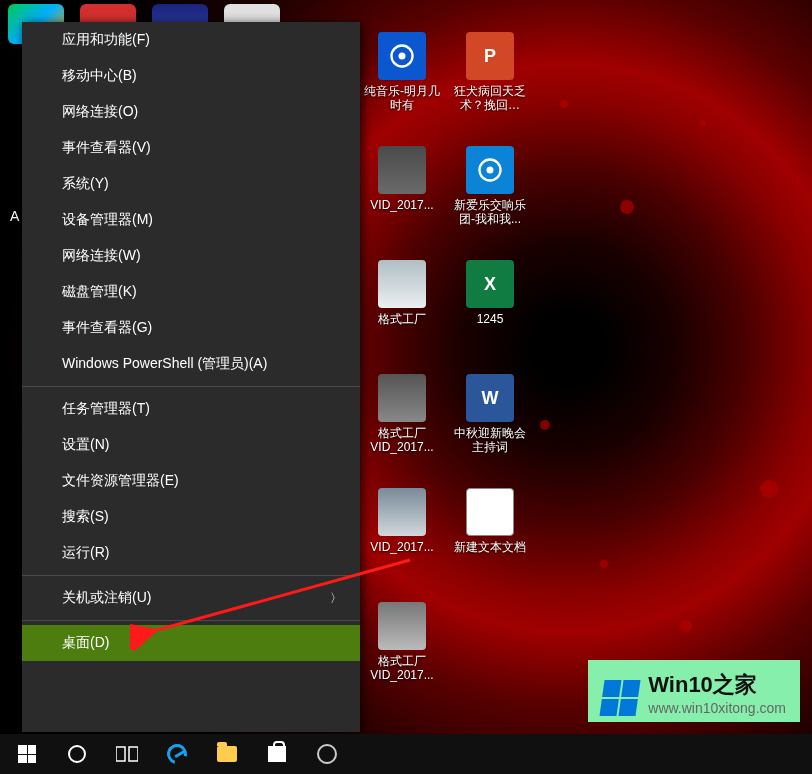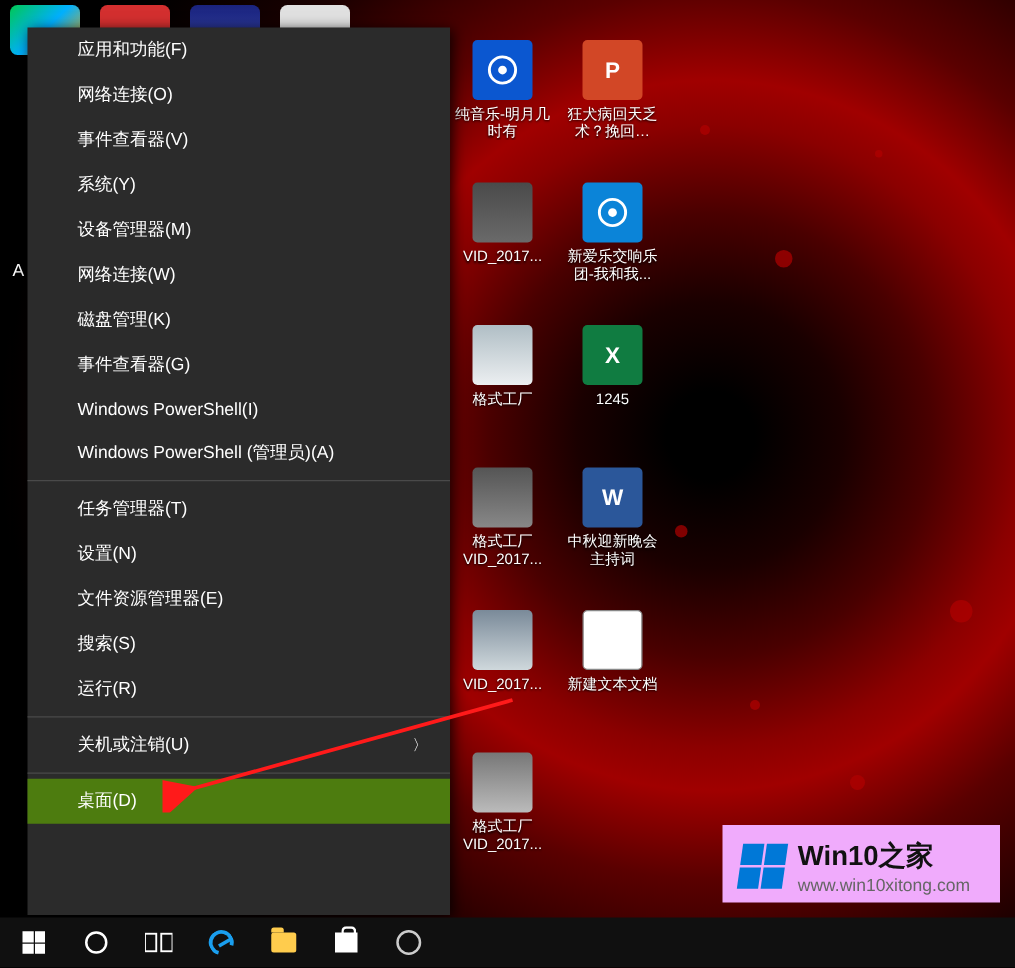--- a/index.html
+++ b/index.html
@@ -40,22 +40,22 @@
     display:flex; align-items:center; justify-content:space-between;
   }
   .winx .mi:hover, .winx .mi.hover { background:#4d7c0f; }
   .winx .sep { height:1px; background:#4a4a4a; margin:4px 0; }
   .chev { font-size:12px; color:#fff; }
   
   .arrow { position:absolute; pointer-events:none; }
   
   .watermark {
     position:absolute; right:12px; bottom:52px;
-    background:#f0abfc; padding:10px 24px 6px 14px;
-    display:flex; align-items:center; gap:10px;
+    background:#86efac; padding:10px 14px 6px 14px;
+    display:flex; align-items:flex-end; gap:10px;
   }
   .winlogo { width:36px; height:36px; display:grid; grid-template-columns:1fr 1fr; grid-template-rows:1fr 1fr; gap:2px; transform:skewX(-8deg); }
   .winlogo div { background:#0078d7; }
   .wm-text { display:flex; flex-direction:column; }
   .wm-text .t1 { font-size:22px; font-weight:600; color:#111; }
   .wm-text .t2 { font-size:14px; color:#666; }
   
   .taskbar {
     position:absolute; left:0; right:0; bottom:0; height:40px;
     background:#101010; display:flex; align-items:center; gap:4px; padding:0 4px;
@@ -153,42 +153,42 @@
 <div class="desk-icon" style="left:452px;top:488px">
   <div class="thumb" style="background:#fff;border:1px solid #888"></div>
   <div class="lbl">新建文本文档</div>
 </div>
 
 <div class="winx">
   <div class="mi">
       <span>应用和功能(F)</span>
     </div>
   <div class="mi">
+      <span>移动中心(B)</span>
+    </div>
+  <div class="mi">
       <span>网络连接(O)</span>
     </div>
   <div class="mi">
       <span>事件查看器(V)</span>
     </div>
   <div class="mi">
       <span>系统(Y)</span>
     </div>
   <div class="mi">
       <span>设备管理器(M)</span>
     </div>
   <div class="mi">
       <span>网络连接(W)</span>
     </div>
   <div class="mi">
       <span>磁盘管理(K)</span>
     </div>
   <div class="mi">
       <span>事件查看器(G)</span>
-    </div>
-  <div class="mi">
-      <span>Windows PowerShell(I)</span>
     </div>
   <div class="mi">
       <span>Windows PowerShell (管理员)(A)</span>
     </div>
   <div class="sep"></div>
   <div class="mi">
       <span>任务管理器(T)</span>
     </div>
   <div class="mi">
       <span>设置(N)</span>

